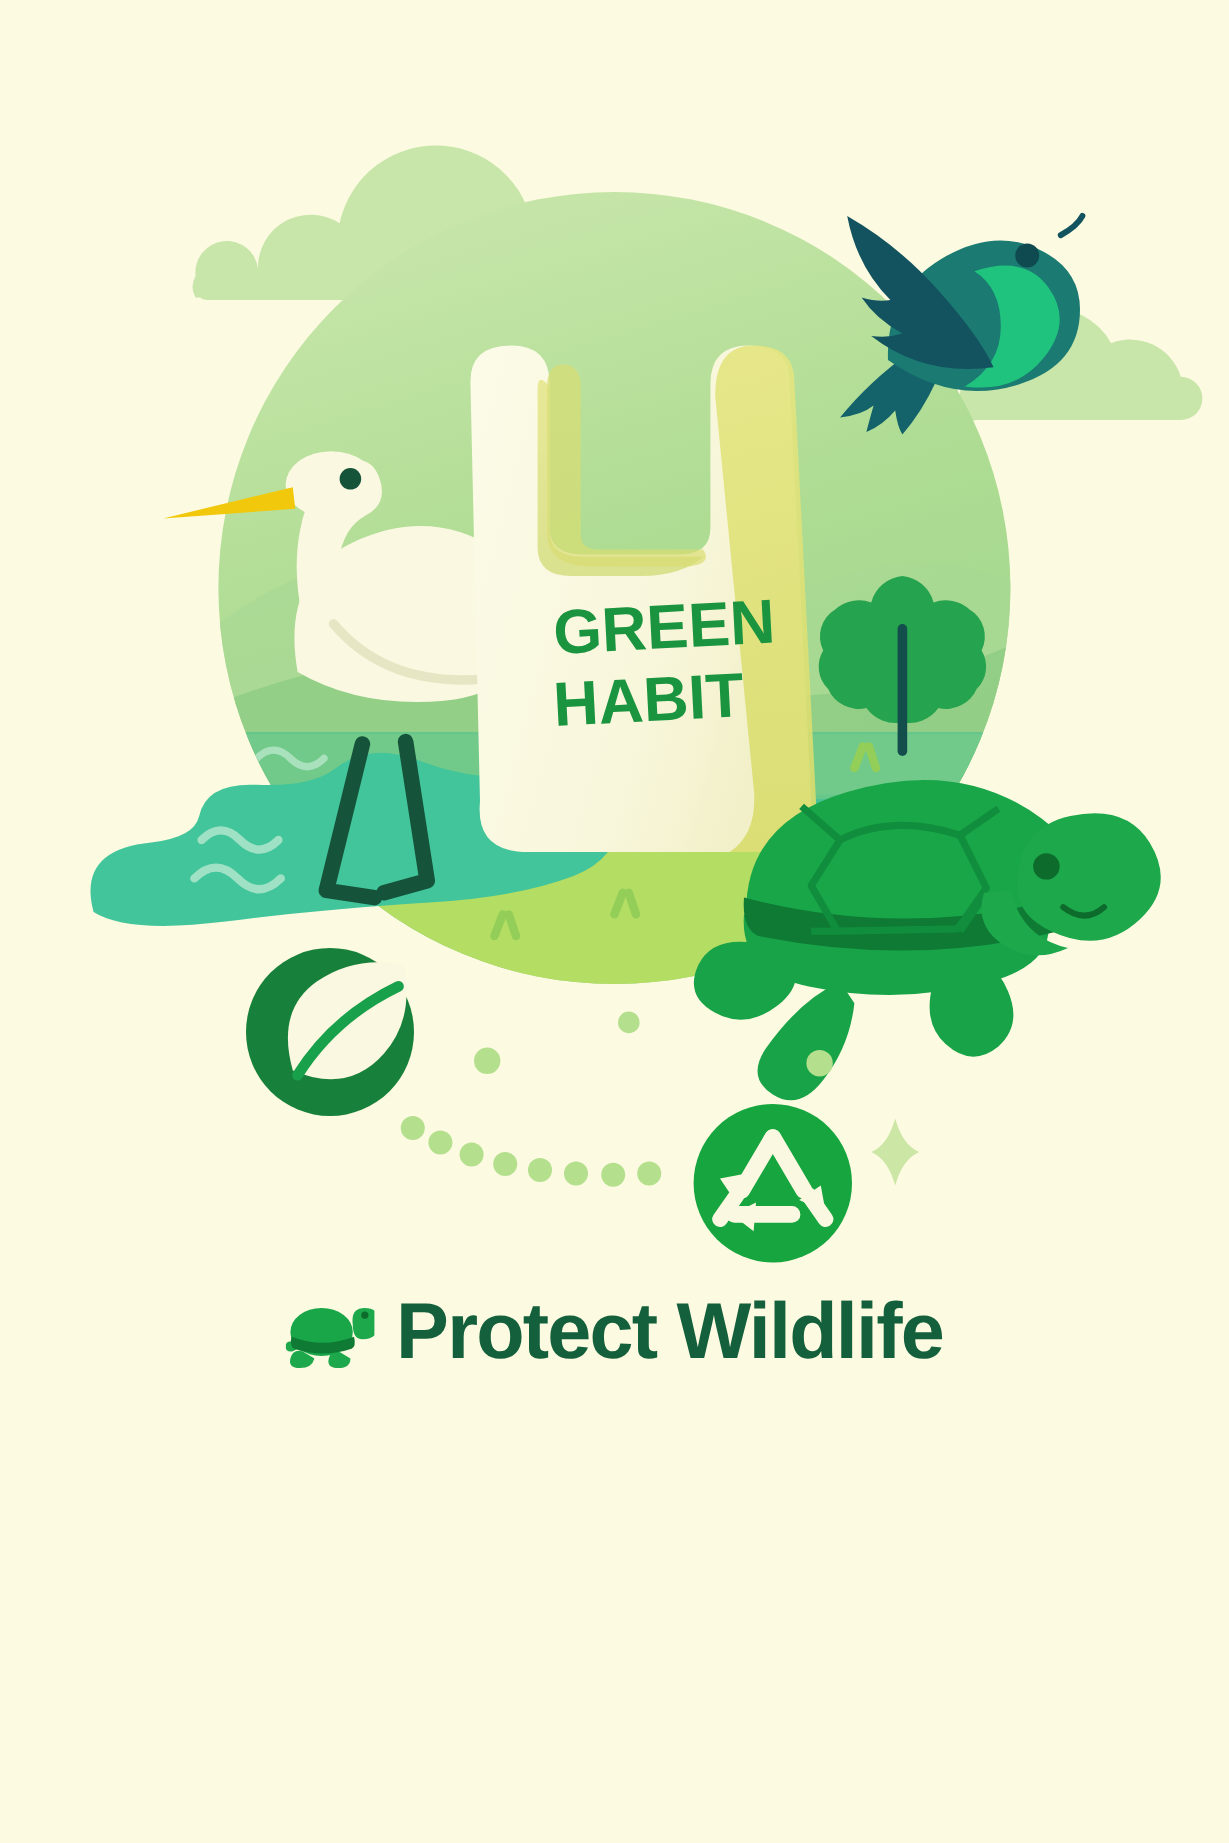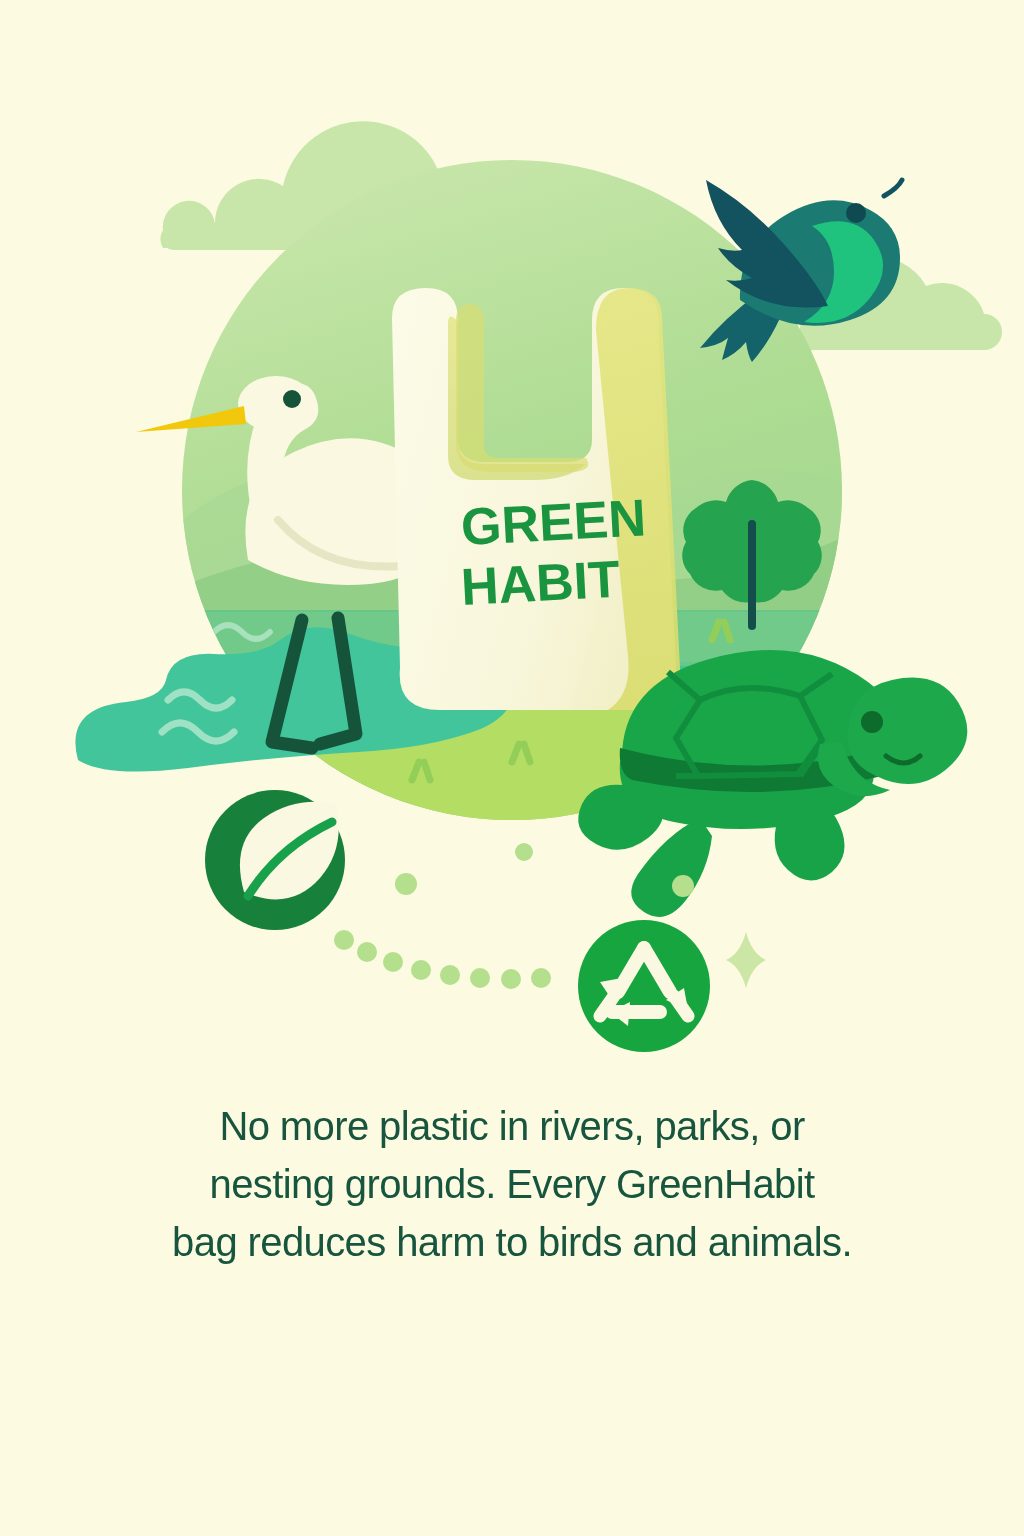--- a/index.html
+++ b/index.html
@@ -256,20 +256,29 @@
         </g>
         <g fill="none" stroke="#FAF8E0" stroke-width="13" stroke-linecap="round">
           <path d="M614 996 L600 1016"></path>
           <path d="M674 996 L688 1016"></path>
         </g>
       </g>
     </svg>
   </div>
 
   <div class="caption">
-    <p class="body-copy">
-      <span>No more plastic in rivers, parks, or</span>
-      <span>nesting grounds. Every GreenHabit</span>
-      <span>bag reduces harm to birds and animals.</span>
-    </p>
+    <h1 class="headline">
+      <span class="headline-emoji">
+        <svg viewBox="0 0 74 60" width="74" height="60">
+          <path d="M14 46 q-8 -2 -10 6 q-2 8 8 8 q10 0 12 -8 z" fill="#1DA84C"></path>
+          <path d="M44 46 q-6 -2 -8 6 q-2 8 8 8 q10 0 10 -8 z" fill="#1DA84C"></path>
+          <path d="M4 38 q-4 0 -4 4 q0 5 6 4 l8 -4 z" fill="#1DA84C"></path>
+          <ellipse cx="30" cy="30" rx="26" ry="20" fill="#19A648"></ellipse>
+          <path d="M5 34 q26 10 52 0 q2 8 -2 10 q-24 8 -48 0 q-4 -3 -2 -10 z" fill="#0E7A33"></path>
+          <path d="M56 24 q-2 -14 10 -14 q12 0 12 12 q0 14 -14 14 q-8 0 -8 -12 z" fill="#1DA84C"></path>
+          <circle cx="66" cy="16" r="3" fill="#0D6B2B"></circle>
+        </svg>
+      </span>
+      <span class="headline-text">Protect Wildlife</span>
+    </h1>
   </div>
 
 </div>
 
 </body></html>

